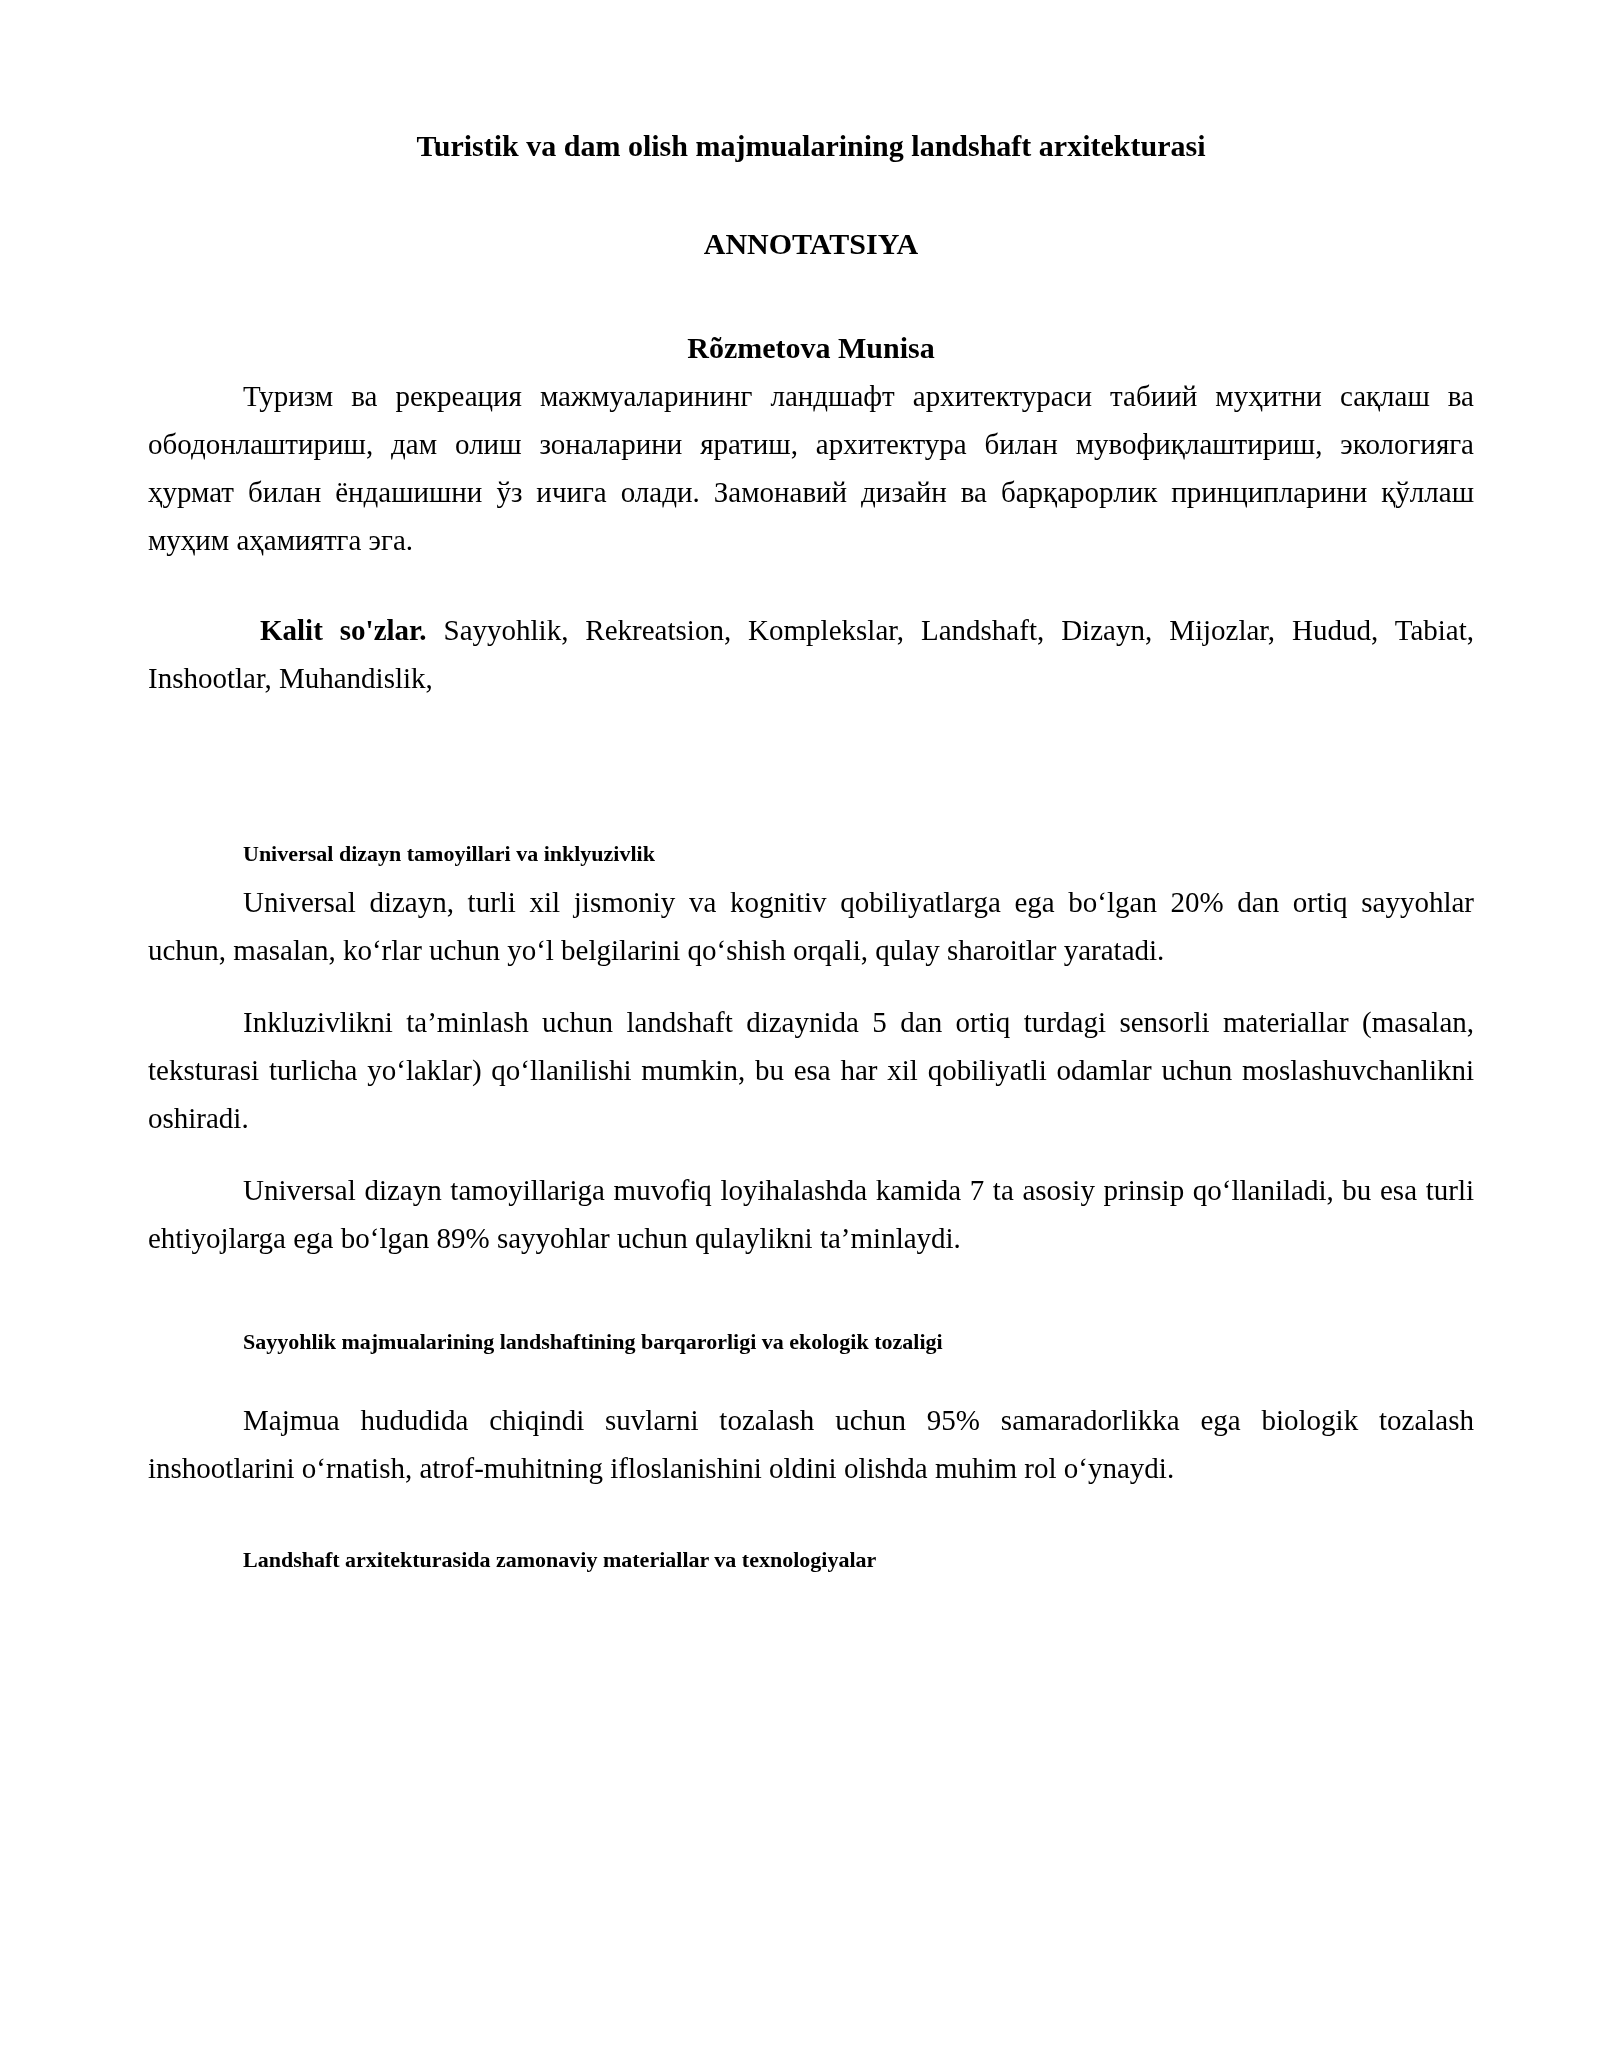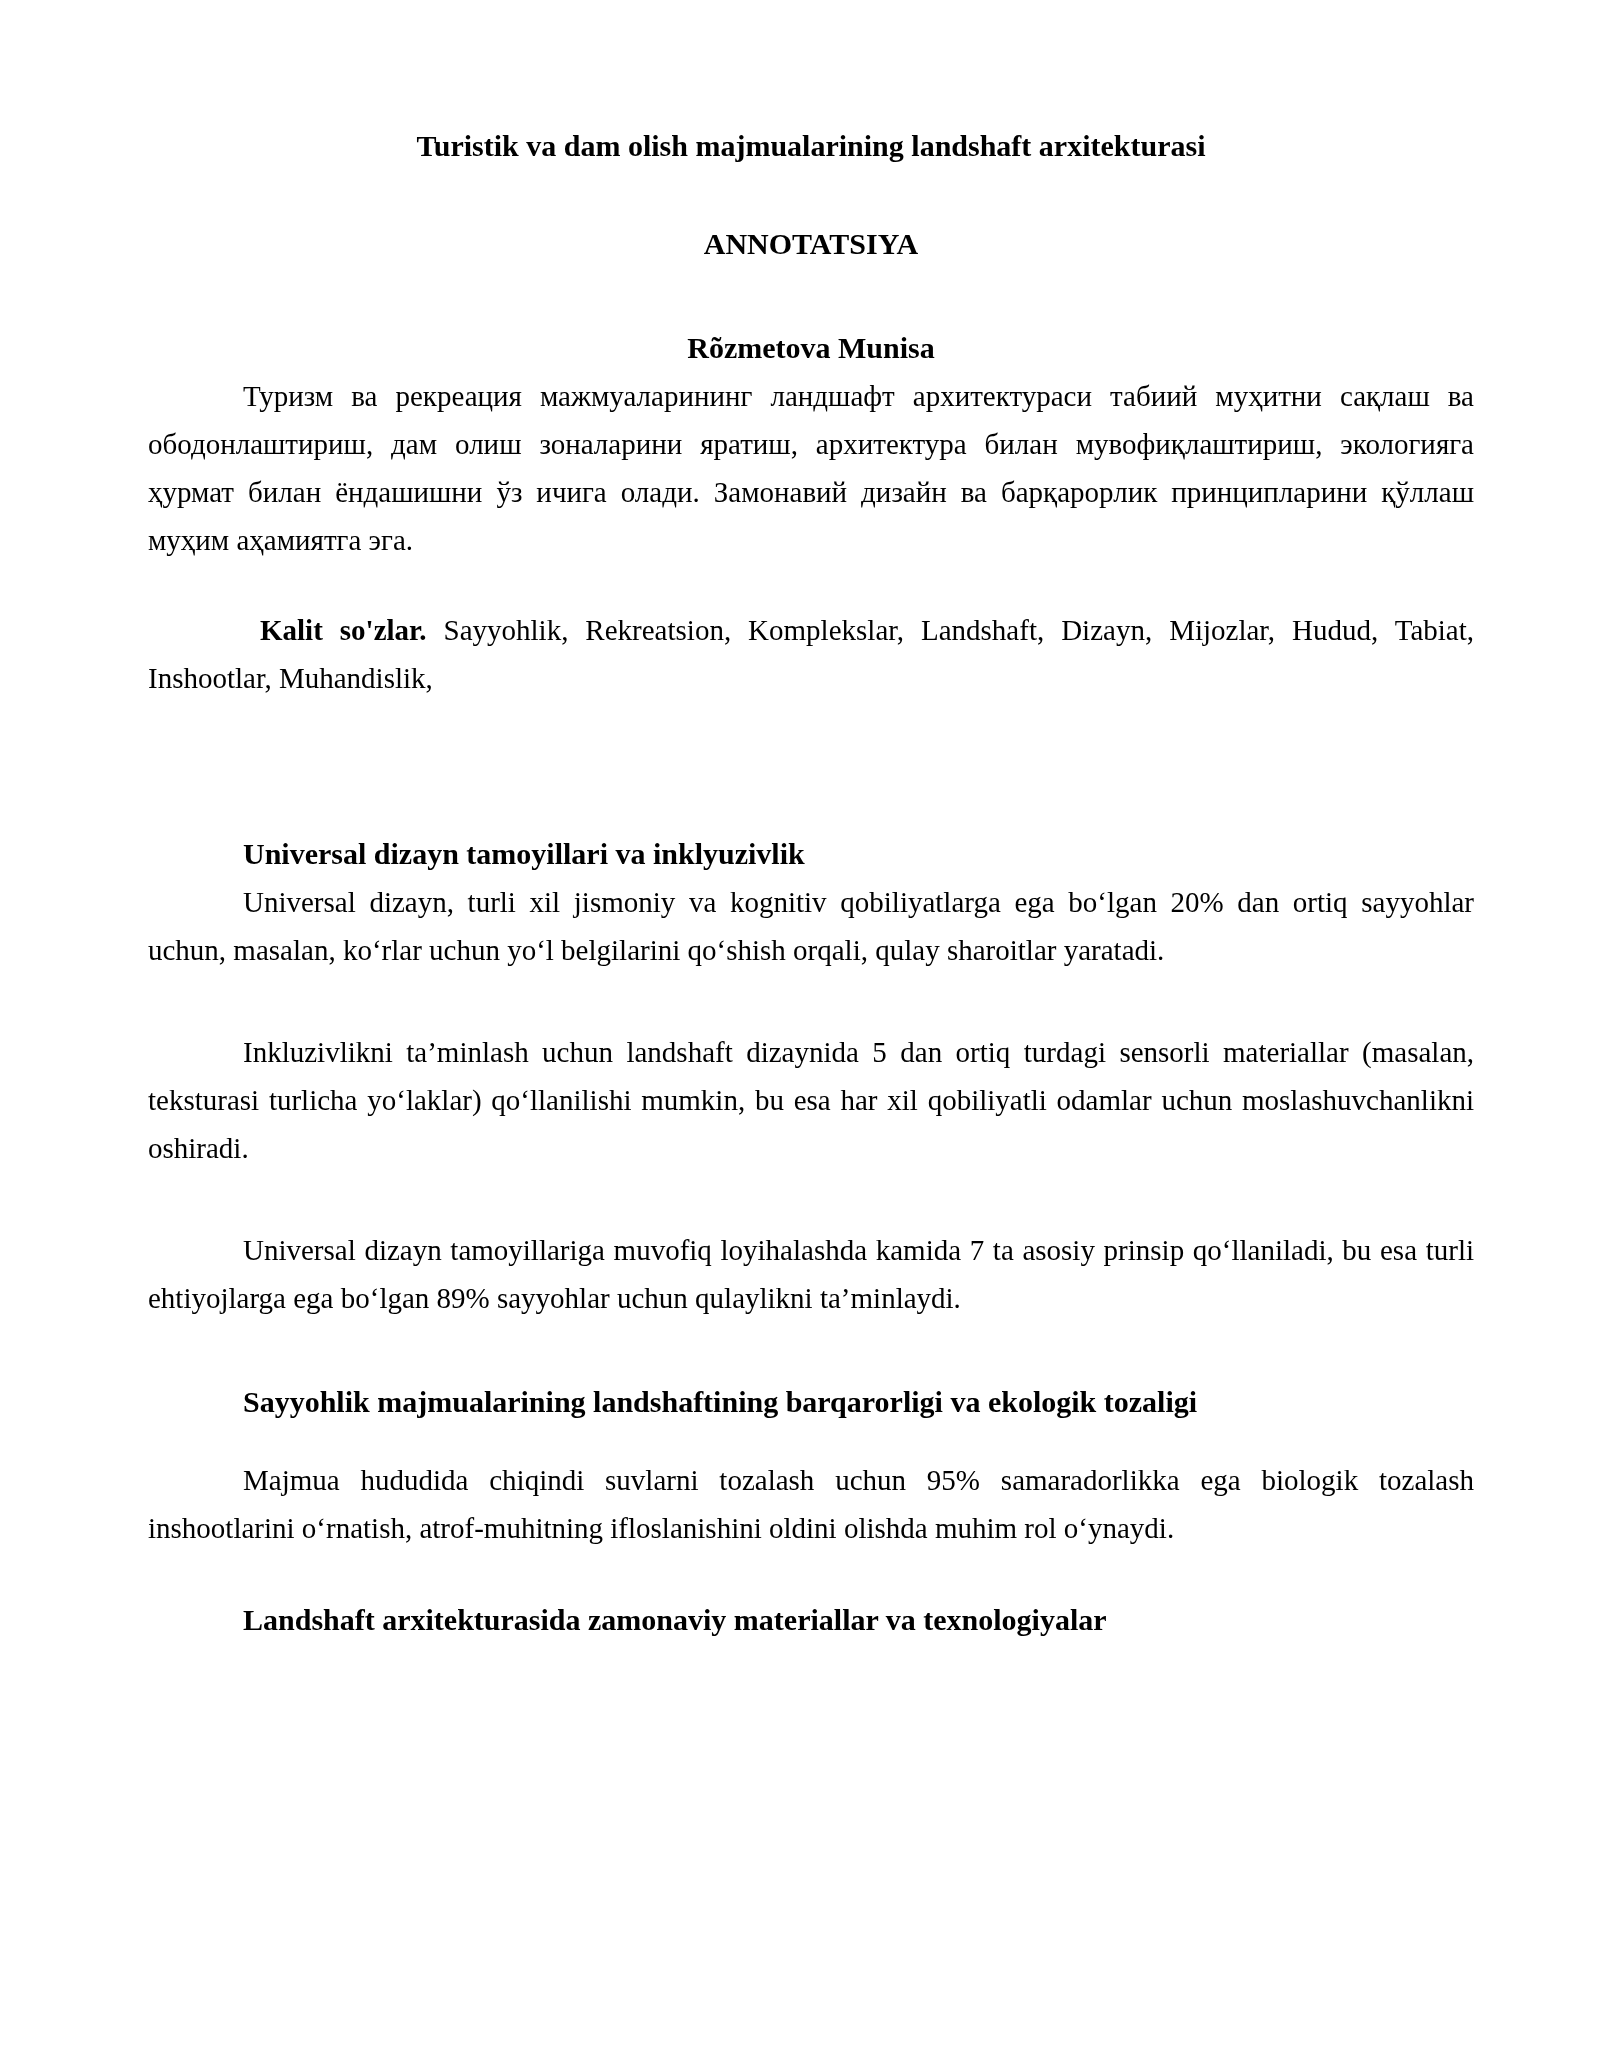--- a/index.html
+++ b/index.html
@@ -29,41 +29,41 @@
   .body-para {
     margin: 0;
     font-size: 29px;
     line-height: 48px;
     text-align: justify;
     text-indent: 95px;
   }
   .section-heading {
     margin: 0;
     font-weight: bold;
-    font-size: 30px;
+    font-size: 22px;
     line-height: 48px;
     text-align: left;
     text-indent: 95px;
   }
   .keywords-para {
     margin: 0;
     font-size: 29px;
     line-height: 48px;
     text-align: justify;
     text-indent: 112px;
   }
   .keywords-para .kw-label { font-weight: bold; }
 
   
   .author-line        { margin-top: 56px; }
   .annotation-heading { margin-top: 50px; }
   .annotation-body    { margin-top: 0; }
   .keywords-block     { margin-top: 42px; }
   .s1-heading         { margin-top: 128px; }
-  .para-gap           { margin-top: 54px; }
+  .para-gap           { margin-top: 24px; }
   .s2-heading         { margin-top: 56px; }
   .para-gap-sm        { margin-top: 30px; }
   .s3-heading         { margin-top: 44px; }
 </style>
 </head>
 <body>
 
 <div class="page">
 
   <p class="center-line">Turistik va dam olish majmualarining landshaft arxitekturasi</p>

